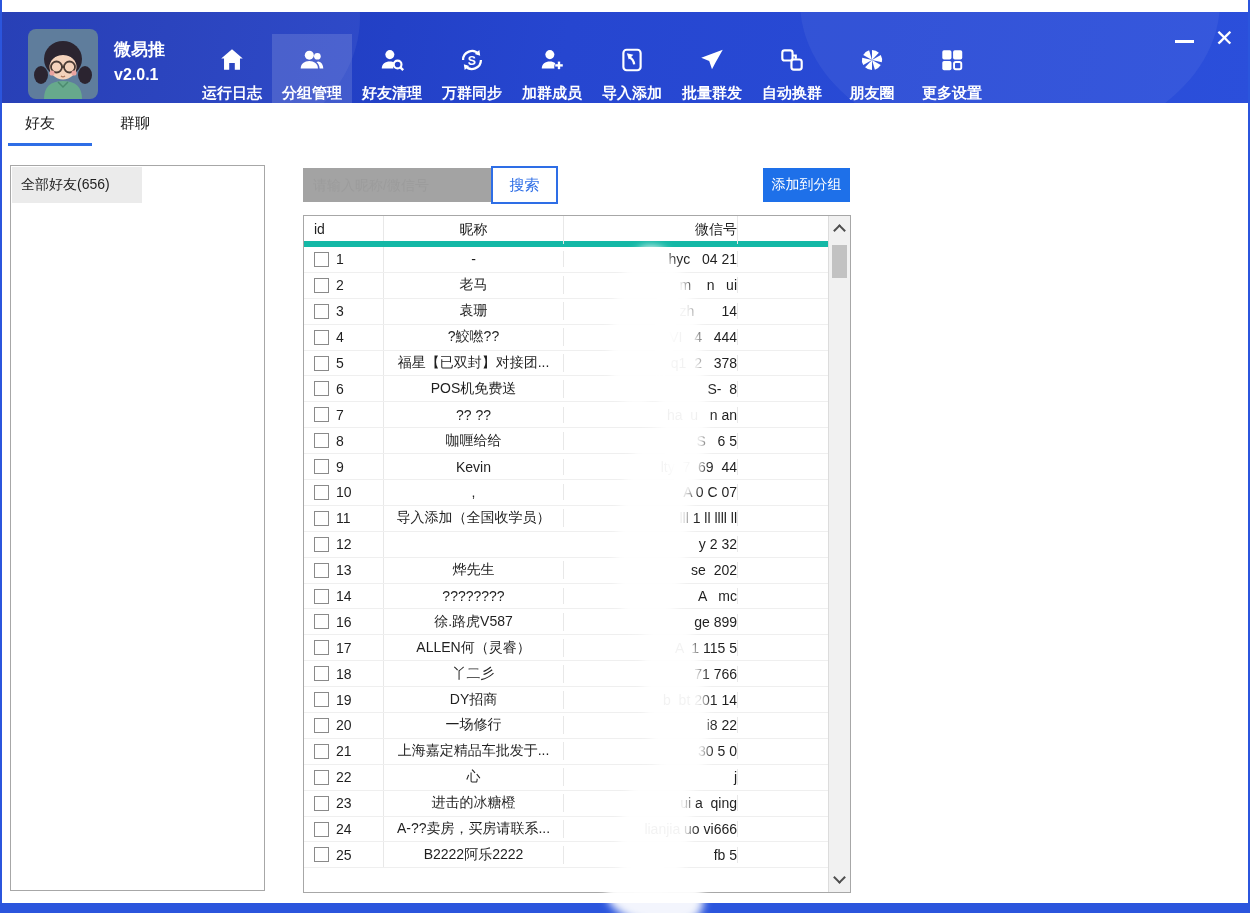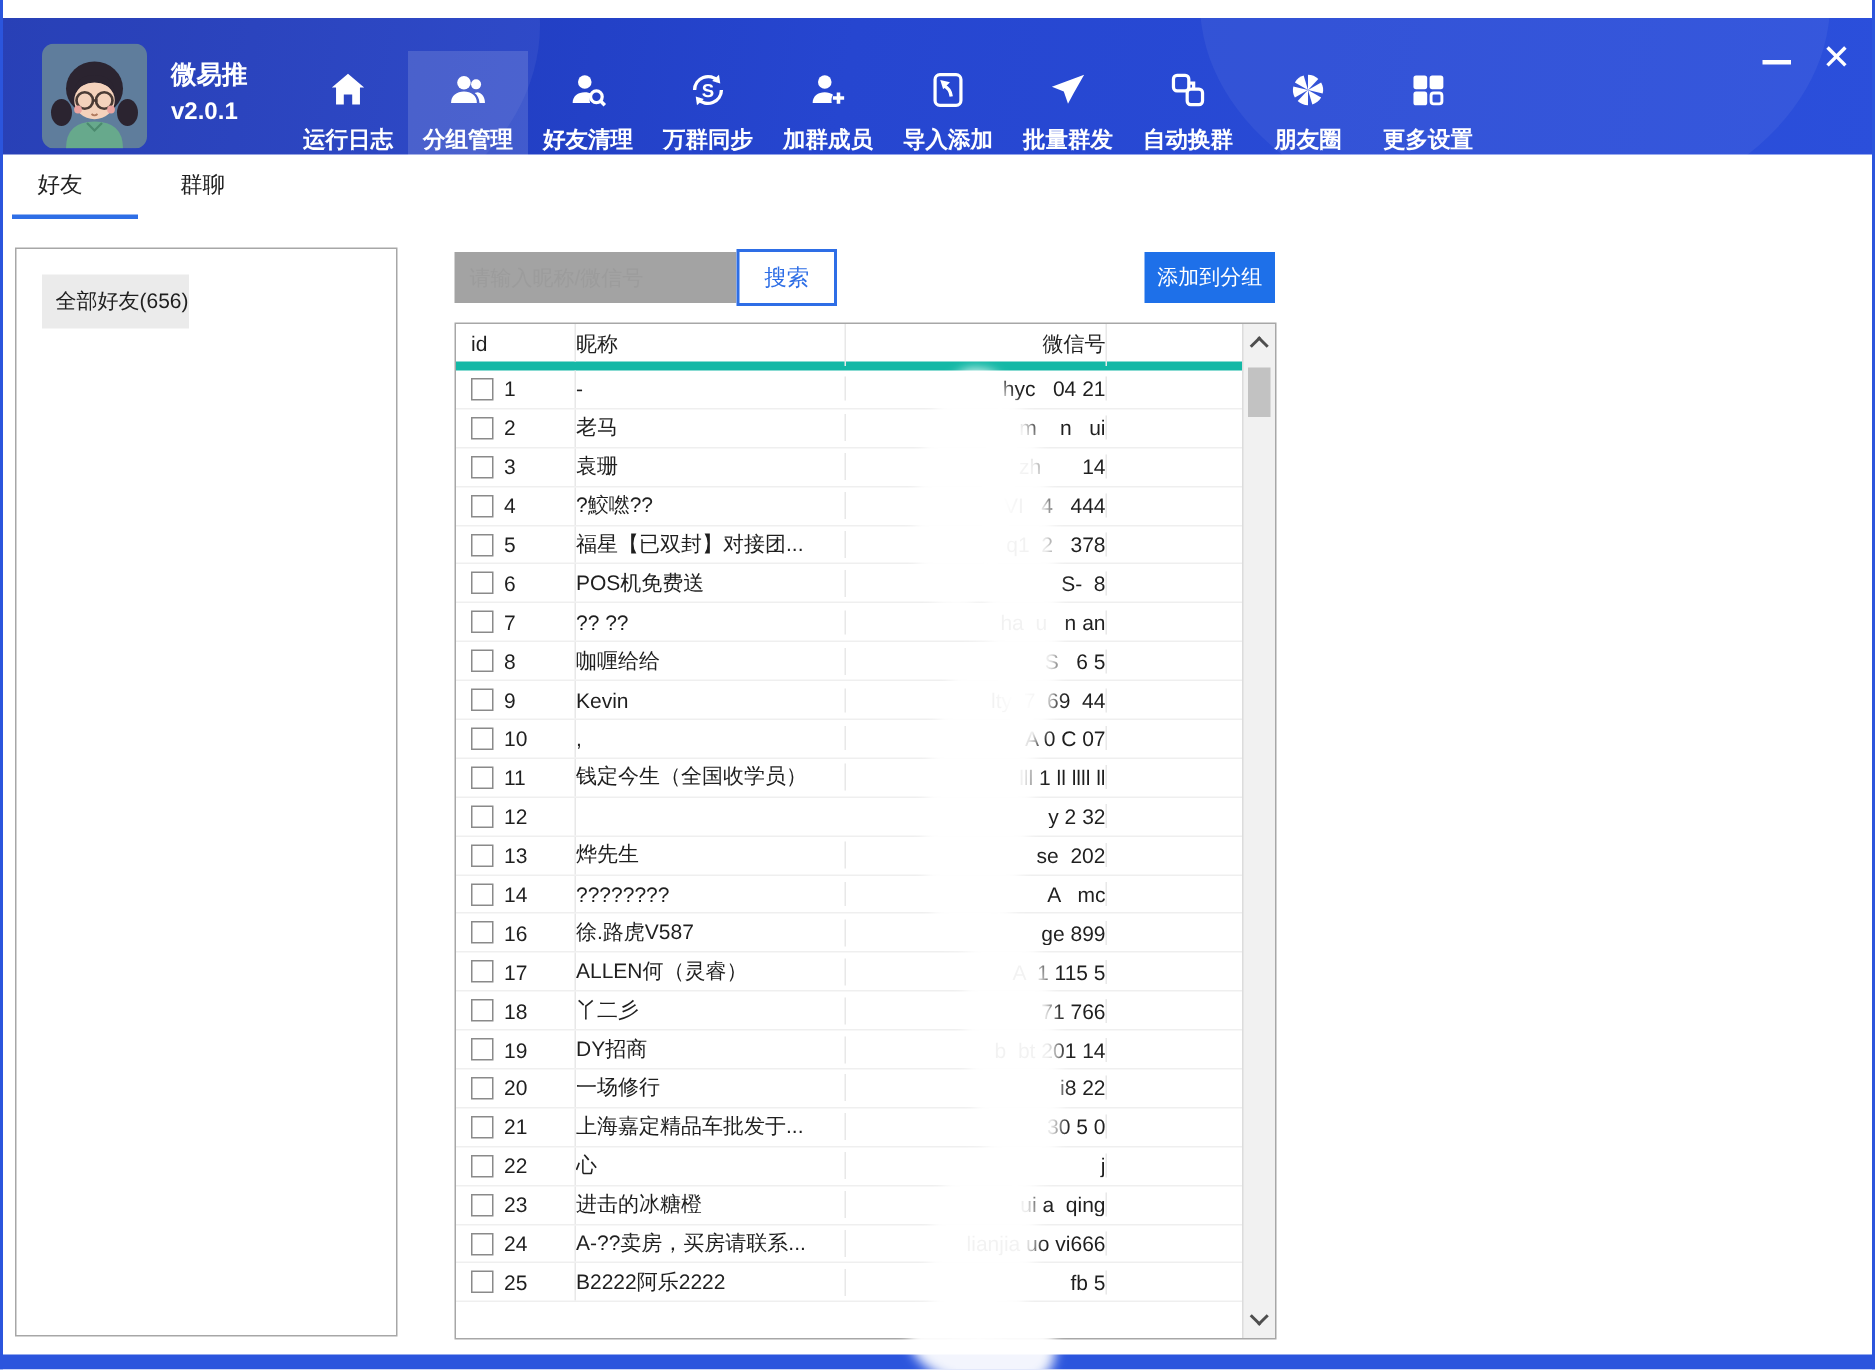--- a/index.html
+++ b/index.html
@@ -34,40 +34,40 @@
   
   .tabs{position:absolute;left:0;top:103px;right:0;height:45px;background:#fff}
   .tab{position:absolute;top:11px;font-size:15px;color:#222;cursor:pointer;font-weight:500}
   .tab-friends{left:25px}
   .tab-groups{left:120px}
   .tab-underline{position:absolute;left:8px;top:40px;width:84px;height:3px;background:#2e6ee6}
 
   
   .sidebar{position:absolute;left:10px;top:165px;width:255px;height:726px;
            border:1px solid #a7a7a7;box-sizing:border-box;background:#fff}
-  .side-item{display:inline-block;background:#ebebeb;padding:9px 0 9px 9px;
-             font-size:14px;color:#1f1f1f;margin:17px;cursor:pointer}
+  .side-item{display:inline-block;background:#ebebeb;padding:9px 32px 9px 9px;
+             font-size:14px;color:#1f1f1f;margin:1px;cursor:pointer}
 
   
   .search-input{position:absolute;left:303px;top:168px;width:188px;height:34px;background:#a3a3a3;
                 border:none;padding:0 10px;font-size:14px;color:#333;box-sizing:border-box;outline:none}
   .search-input::placeholder{color:#9c9c9c}
   .search-btn{position:absolute;left:491px;top:166px;width:67px;height:38px;background:#fff;
               border:2px solid #2e6ee6;color:#2e6ee6;font-size:15px;box-sizing:border-box;cursor:pointer}
   .add-btn{position:absolute;left:763px;top:168px;width:87px;height:34px;background:#1e70e9;
            color:#fff;border:none;font-size:14px;cursor:pointer}
 
   
   .table{position:absolute;left:303px;top:215px;width:548px;height:678px;background:#fff;
          border:1px solid #a7a7a7;box-sizing:border-box;display:flex;z-index:1}
   .table-main{width:524px;overflow:hidden}
   .thead{height:31px;display:flex;align-items:center;border-bottom:6px solid #14b8a6;
          box-sizing:border-box;font-size:14px}
   .c-id{width:80px;padding-left:10px;box-sizing:border-box;display:flex;align-items:center;height:100%}
-  .c-nick{width:180px;text-align:left;overflow:hidden;white-space:nowrap}
+  .c-nick{width:180px;text-align:center;overflow:hidden;white-space:nowrap}
   .c-wx{width:174px;text-align:right;white-space:pre;overflow:hidden}
   .c-extra{width:90px}
   .c-id,.c-nick,.c-wx{border-right:1px solid #e8e8e8;box-sizing:border-box}
   .thead .c-nick,.thead .c-wx{line-height:30px;height:30px}
   .trow{height:25.9px;display:flex;align-items:center;border-bottom:1px solid #efefef;
         box-sizing:border-box;font-size:14px}
   .cb{display:inline-block;width:13px;height:13px;border:1px solid #8a8a8a;background:#fff;
       margin-right:7px;flex:none;cursor:pointer}
   
   .sbar{width:22px;background:#f1f1f1;border-left:1px solid #dcdcdc;box-sizing:border-box;position:relative}
@@ -359,21 +359,21 @@
           </div>
           <div class="c-nick">,</div>
           <div class="c-wx">A 0 C 07</div>
           <div class="c-extra"></div>
         </div>
         <div class="trow">
           <div class="c-id">
             <span class="cb"></span>
             <span>11</span>
           </div>
-          <div class="c-nick">钱定今生（全国收学员）</div>
+          <div class="c-nick">导入添加（全国收学员）</div>
           <div class="c-wx">lll 1 ll llll ll</div>
           <div class="c-extra"></div>
         </div>
         <div class="trow">
           <div class="c-id">
             <span class="cb"></span>
             <span>12</span>
           </div>
           <div class="c-nick"></div>
           <div class="c-wx">y 2 32</div>

